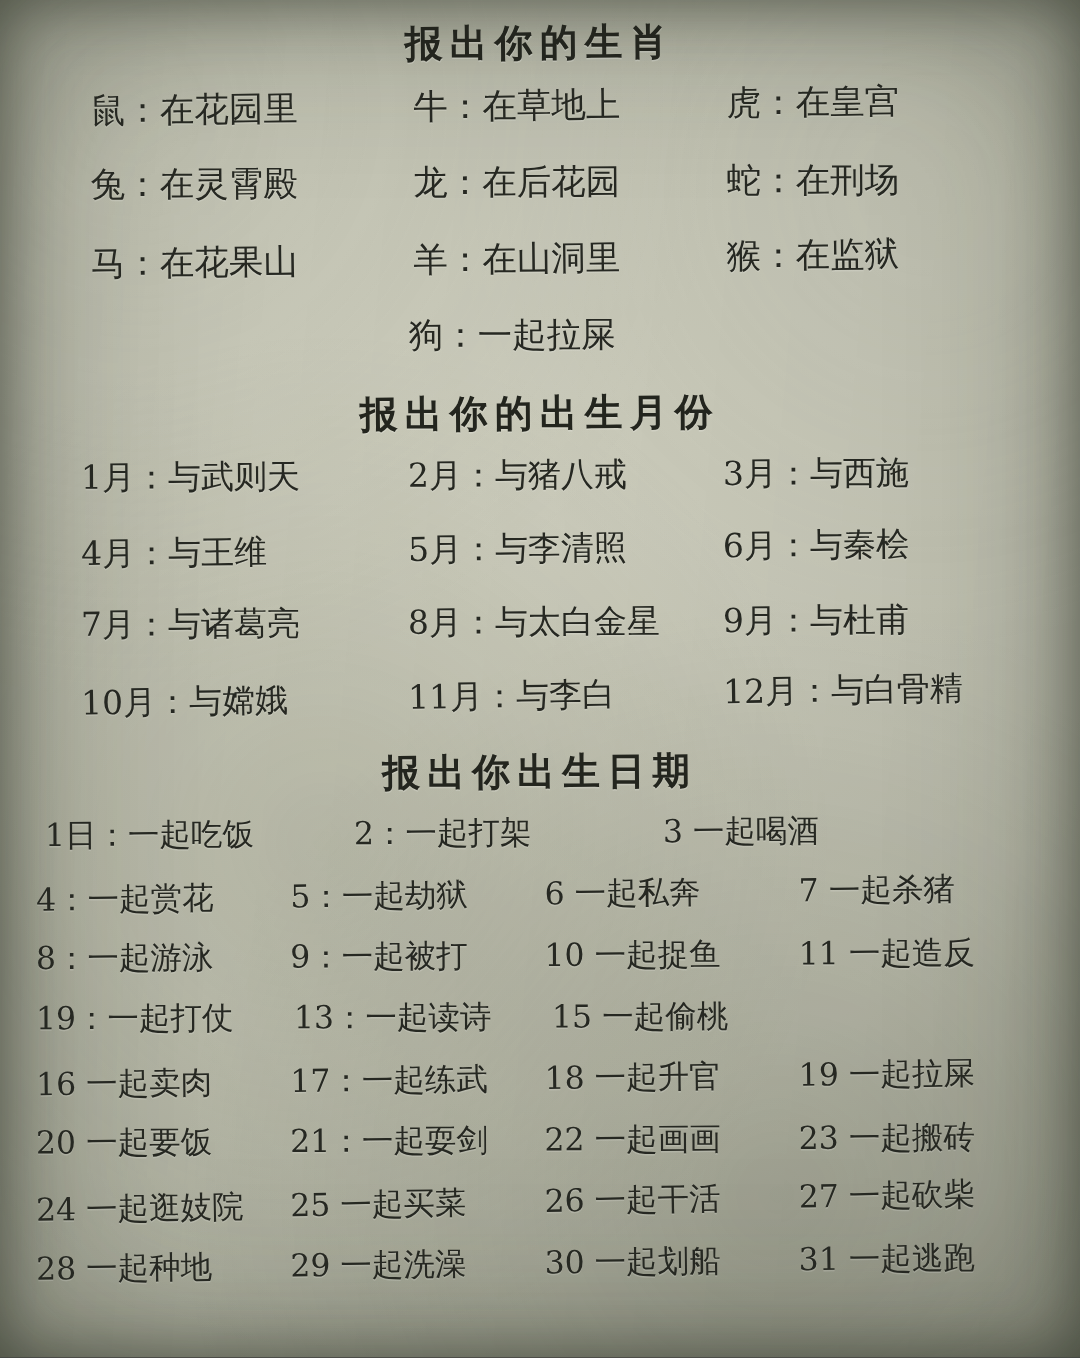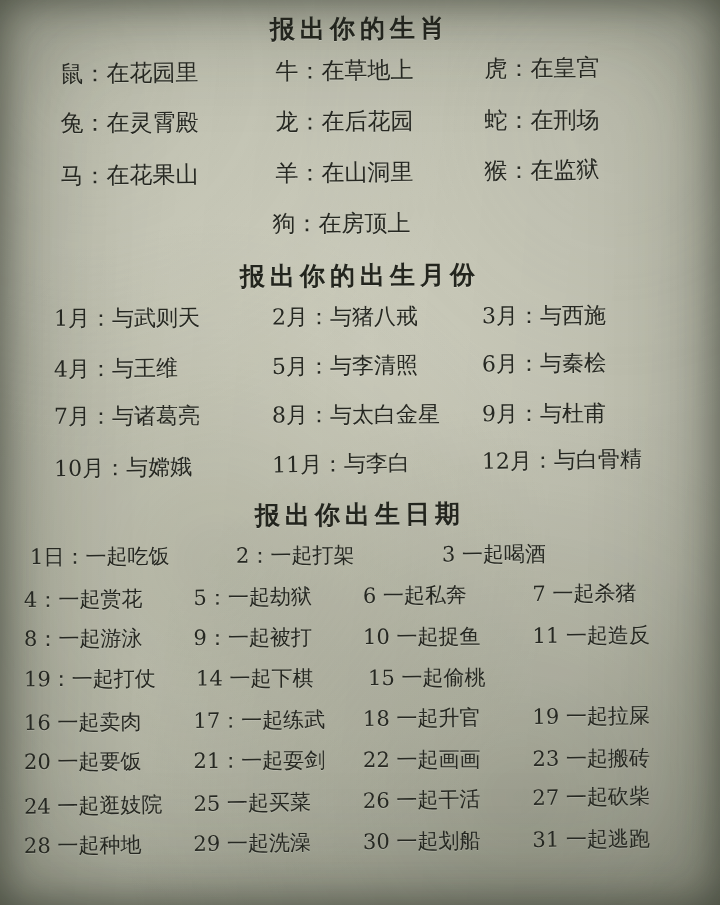--- a/index.html
+++ b/index.html
@@ -122,21 +122,21 @@
         <span class="cell">兔：在灵霄殿</span>
         <span class="cell">龙：在后花园</span>
         <span class="cell">蛇：在刑场</span>
       </div>
       <div class="row tilt1">
         <span class="cell">马：在花果山</span>
         <span class="cell">羊：在山洞里</span>
         <span class="cell">猴：在监狱</span>
       </div>
       <div class="row tilt4">
-        <span class="cell">狗：在房顶上</span>
+        <span class="cell">狗：一起拉屎</span>
       </div>
     </div>
 
     <div class="heading h2">报出你的出生月份</div>
     <div class="months">
       <div class="row tilt2">
         <span class="cell">1月：与武则天</span>
         <span class="cell">2月：与猪八戒</span>
         <span class="cell">3月：与西施</span>
       </div>
@@ -171,21 +171,21 @@
         <span class="cell">7 一起杀猪</span>
       </div>
       <div class="row tilt2">
         <span class="cell">8：一起游泳</span>
         <span class="cell">9：一起被打</span>
         <span class="cell">10 一起捉鱼</span>
         <span class="cell">11 一起造反</span>
       </div>
       <div class="row tilt4">
         <span class="cell">19：一起打仗</span>
-        <span class="cell">14 一起下棋</span>
+        <span class="cell">13：一起读诗</span>
         <span class="cell">15 一起偷桃</span>
       </div>
       <div class="row tilt1">
         <span class="cell">16 一起卖肉</span>
         <span class="cell">17：一起练武</span>
         <span class="cell">18 一起升官</span>
         <span class="cell">19 一起拉屎</span>
       </div>
       <div class="row tilt2">
         <span class="cell">20 一起要饭</span>

